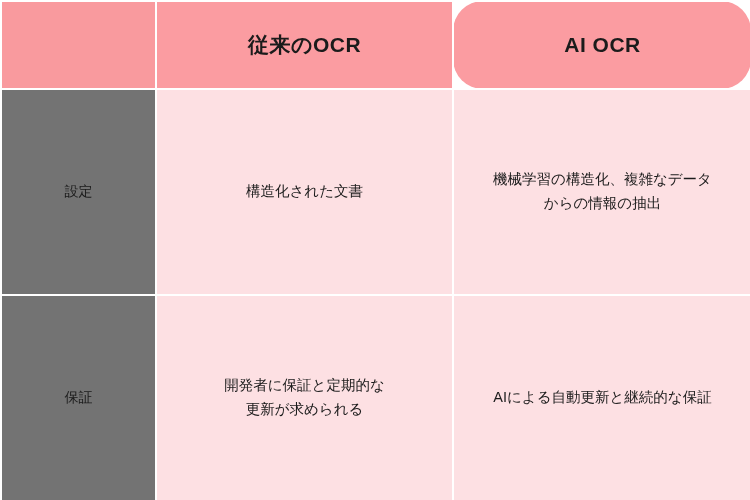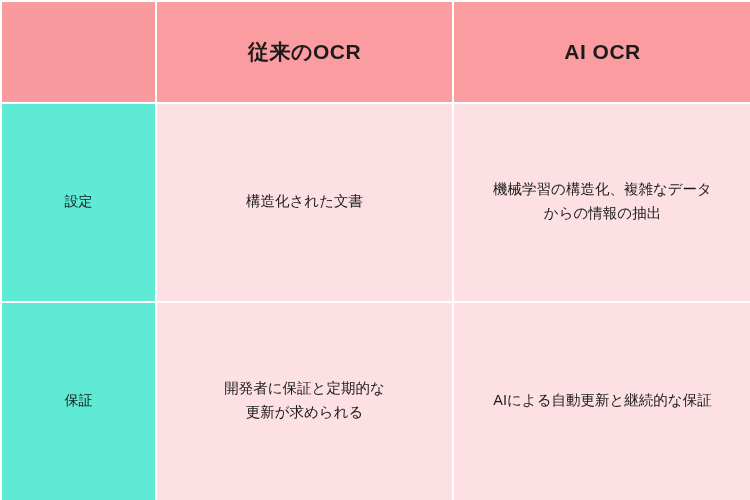--- a/index.html
+++ b/index.html
@@ -31,40 +31,40 @@
     vertical-align: middle;
     padding: 6px 10px;
     box-sizing: border-box;
   }
   
   col.c-label { width: 155px; }
   col.c-col1  { width: 297px; }
   col.c-col2  { width: 298px; }
 
   
-  thead tr { height: 102px; }
+  thead tr { height: 88px; }
   th.corner {
     background: #f99a9e;
     border-left: none;
     border-top: none;
   }
   th.head {
     background: #fb9ca1;
     color: #1b1b1b;
     font-size: 21px;
     font-weight: bold;
     letter-spacing: 0.5px;
     border-top: none;
   }
-  th.head.last { border-right: none; }
+  th.head.last { border-right: none; border-radius: 30px; }
 
   
   tbody tr { height: 82px; }
   td.rowlabel {
-    background: #5eead4;
+    background: #737373;
     color: #1b1b1b;
     font-size: 14px;
     font-weight: normal;
     border-left: none;
   }
   td.cell {
     background: #fde0e3;
     color: #1b1b1b;
     font-size: 14.5px;
     line-height: 1.65;

